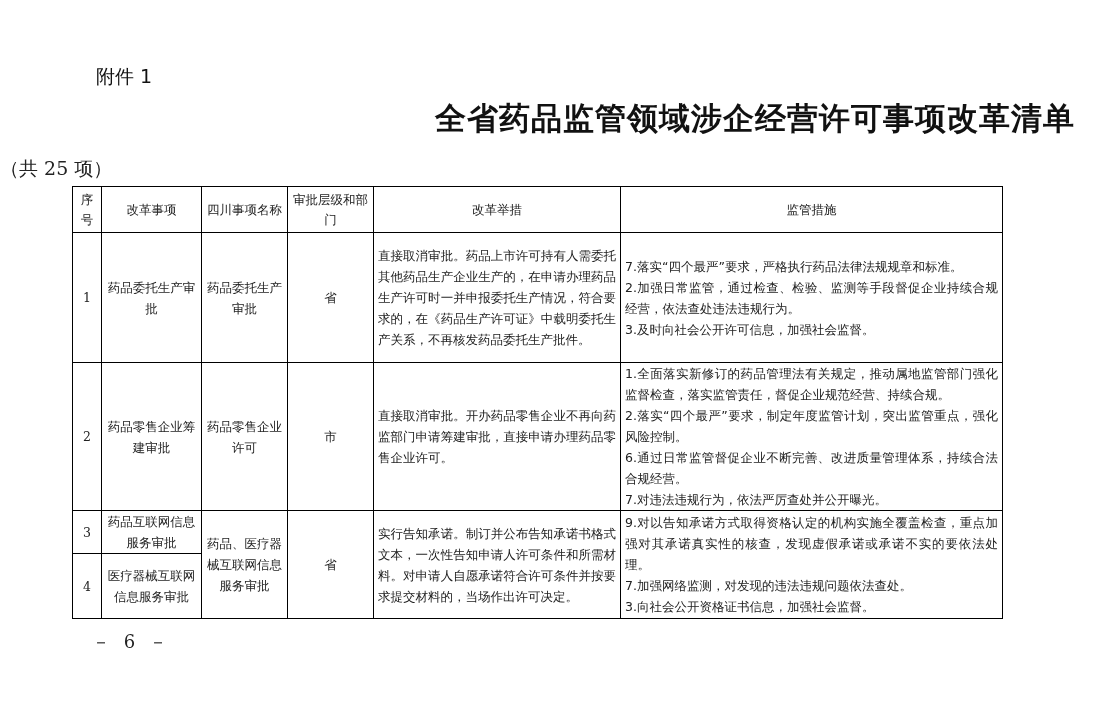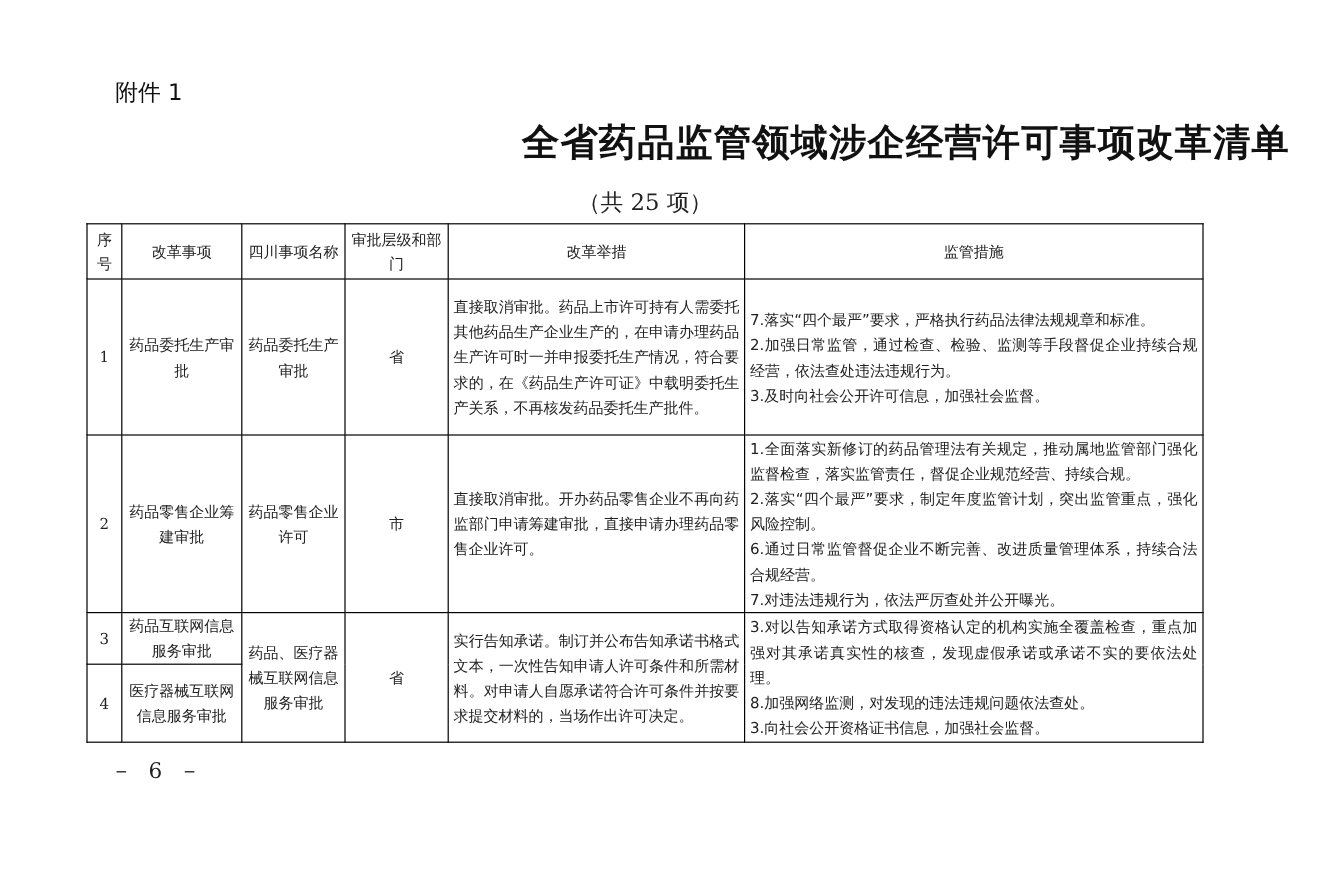--- a/index.html
+++ b/index.html
@@ -3,21 +3,21 @@
 <meta charset="utf-8">
 <style>
   html, body { margin: 0; padding: 0; background: #ffffff; }
   body { width: 1115px; height: 727px; position: relative; overflow: hidden;
          font-family: "DejaVu Sans", "Liberation Sans", sans-serif; color: #111; }
   .attach { position: absolute; left: 96px; top: 64px; font-size: 19px;
             font-family: "DejaVu Sans", sans-serif; color: #111; }
   .title { position: absolute; left: 0; width: 1075px; top: 98px; text-align: right;
            font-family: "DejaVu Serif", "Liberation Serif", serif; font-weight: bold;
            font-size: 31px; letter-spacing: 1px; color: #111; }
-  .subtitle { position: absolute; left: 0; width: 1075px; top: 156px; text-align: center;
+  .subtitle { position: absolute; left: 0; width: 1075px; top: 156px; text-align: left;
               font-family: "DejaVu Serif", "Liberation Serif", serif; font-size: 19px; color: #222; }
   table.main { position: absolute; left: 72px; top: 186px; border-collapse: collapse;
                width: 930px; table-layout: fixed; }
   table.main td, table.main th { border: 1.5px solid #000; font-size: 12.5px; line-height: 21px;
                font-weight: normal; color: #222; padding: 0 4px; vertical-align: middle; }
   table.main th { text-align: center; line-height: 20px; padding: 2px 2px; }
   .c { text-align: center; }
   .txt { text-align: justify; }
   .num { font-family: "DejaVu Serif", serif; font-size: 13px; text-align: center; }
   .pagenum { position: absolute; left: 92px; top: 630px; font-size: 18px;
@@ -76,22 +76,22 @@
     </td>
   </tr>
 
   <tr style="height:43px">
     <td class="num">3</td>
     <td class="c">药品互联网信息服务审批</td>
     <td class="c" rowspan="2">药品、医疗器械互联网信息服务审批</td>
     <td class="c" rowspan="2">省</td>
     <td class="txt" rowspan="2">实行告知承诺。制订并公布告知承诺书格式文本，一次性告知申请人许可条件和所需材料。对申请人自愿承诺符合许可条件并按要求提交材料的，当场作出许可决定。</td>
     <td class="txt" rowspan="2">
-      <div>3.对以告知承诺方式取得资格认定的机构实施全覆盖检查，重点加强对其承诺真实性的核查，发现虚假承诺或承诺不实的要依法处理。</div>
-      <div>8.加强网络监测，对发现的违法违规问题依法查处。</div>
+      <div>9.对以告知承诺方式取得资格认定的机构实施全覆盖检查，重点加强对其承诺真实性的核查，发现虚假承诺或承诺不实的要依法处理。</div>
+      <div>7.加强网络监测，对发现的违法违规问题依法查处。</div>
       <div>3.向社会公开资格证书信息，加强社会监督。</div>
     </td>
   </tr>
   <tr style="height:65px">
     <td class="num">4</td>
     <td class="c">医疗器械互联网信息服务审批</td>
   </tr>
 </tbody>
   </table>
 

